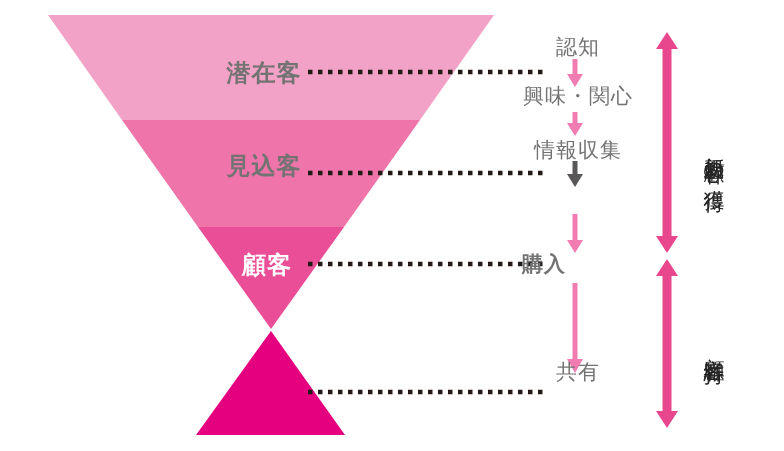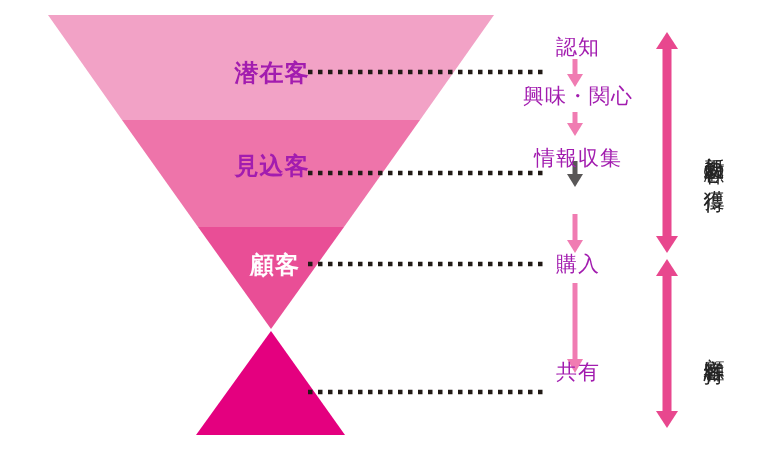--- a/index.html
+++ b/index.html
@@ -17,27 +17,26 @@
   }
   .canvas svg {
     position: absolute;
     left: 0;
     top: 0;
   }
   .label {
     position: absolute;
     transform: translate(-50%, -50%);
     white-space: nowrap;
-    color: #a21caf;
+    color: #737373;
   }
   .stage-label {
     font-size: 24px;
     font-weight: 600;
     letter-spacing: 1px;
-    margin-left: 8px;
   }
   .stage-label.on-dark {
     color: #ffffff;
   }
   .step-label {
     font-size: 21px;
     font-weight: 500;
     letter-spacing: 1px;
   }
   .phase-label {
@@ -101,20 +100,20 @@
       <polygon points="656,411 678,411 667,428" fill="#e8478e"></polygon>
     </g>
   </svg>
 
   <div class="label stage-label" style="left:264px; top:73px;">潜在客</div>
   <div class="label stage-label" style="left:264px; top:166px;">見込客</div>
   <div class="label stage-label on-dark" style="left:267px; top:265px;">顧客</div>
 
   <div class="label step-label" style="left:578px; top:47px;">認知</div>
   <div class="label step-label" style="left:578px; top:96px;text-align:center;">興味・関心</div>
-  <div class="label step-label" style="left:578px; top:150px;margin-top:8px;">情報収集</div>
-  <div class="label step-label" style="left:578px; top:264px;">購入</div>
+  <div class="label step-label" style="left:578px; top:150px;">情報収集</div>
+  <div class="label step-label" style="left:544px; top:264px;font-weight:bold;">購入</div>
   <div class="label step-label" style="left:578px; top:372px;">共有</div>
 
   <div class="phase-label" style="left:714px; top:159px;">新規顧客の獲得</div>
   <div class="phase-label" style="left:714px; top:345px;">顧客維持</div>
 
 </div>
 
 </body></html>

